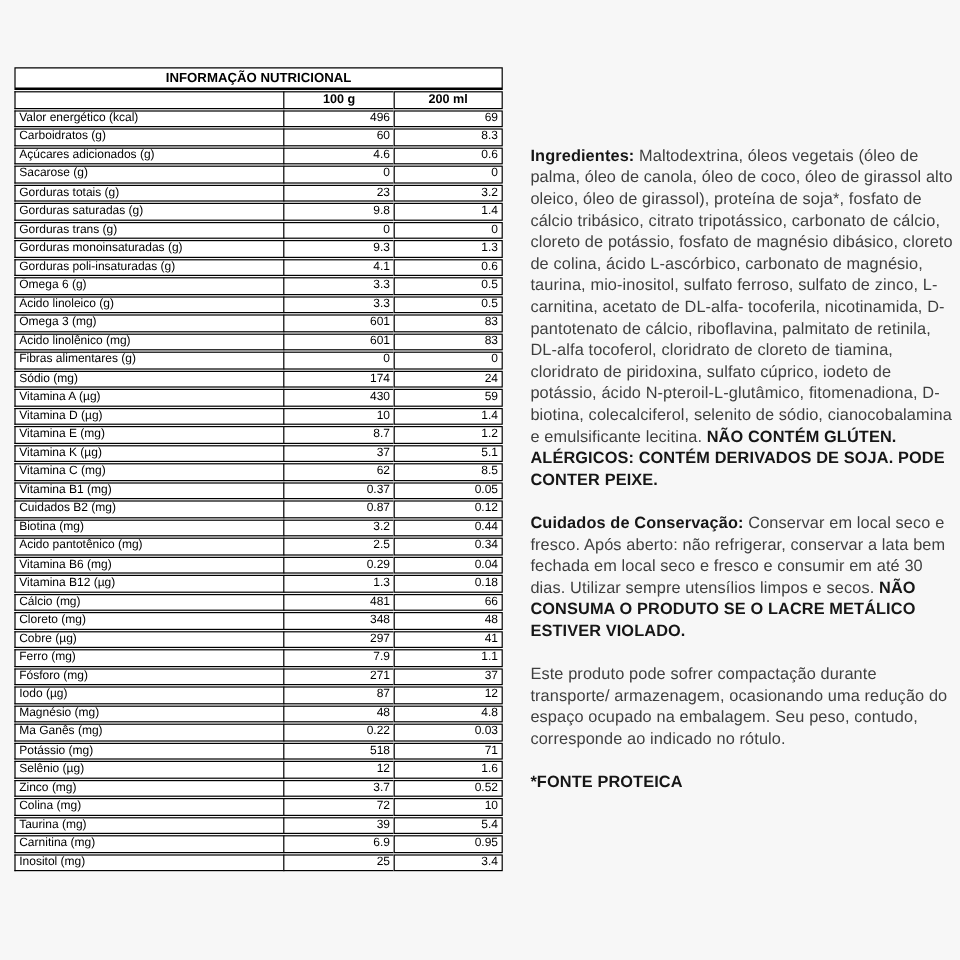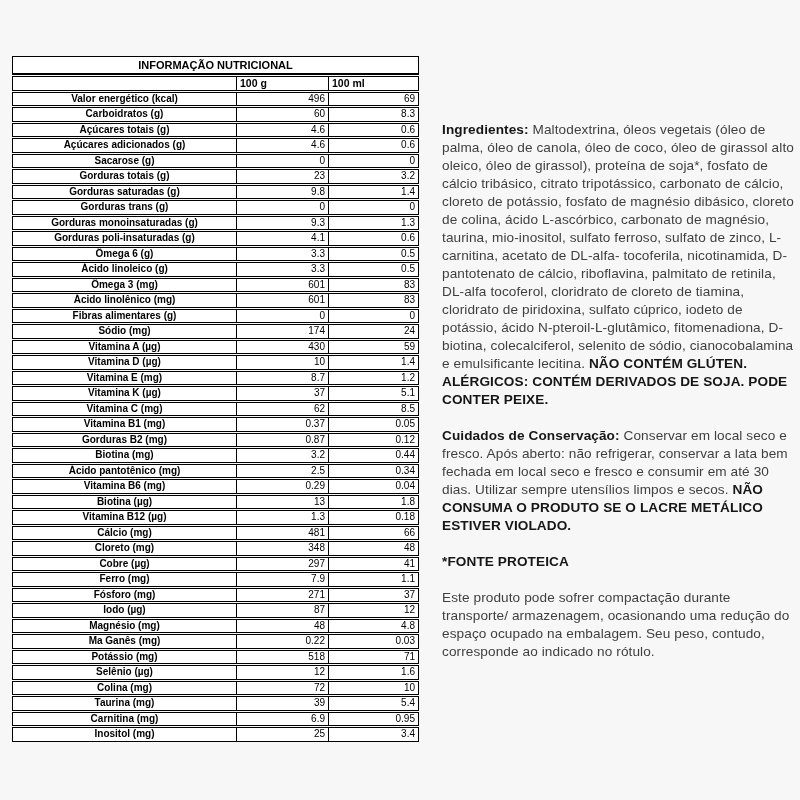--- a/index.html
+++ b/index.html
@@ -47,27 +47,27 @@
   .nutrition-table .title-cell {
     text-align: center;
     font-weight: bold;
     font-size: 11px;
     line-height: 12px;
     padding: 2px 3px;
     border: 1px solid #000;
     border-bottom-width: 2px;
   }
   .nutrition-table .col-head {
-    text-align: left;
+    text-align: center;
     font-weight: bold;
     font-size: 10.5px;
   }
   .nutrition-table .lbl {
-    font-weight: bold;
-    text-align: center;
+    font-weight: normal;
+    text-align: left;
   }
   .nutrition-table .val {
     text-align: right;
     font-weight: normal;
   }
 
   
   .info-panel {
     position: absolute;
     left: 442px;
@@ -95,41 +95,36 @@
       <col class="c-g">
       <col class="c-ml">
   </colgroup>
   <thead>
     <tr>
       <th class="title-cell" colspan="3">INFORMAÇÃO NUTRICIONAL</th>
     </tr>
     <tr>
       <th class="lbl"></th>
       <th class="col-head">100 g</th>
-      <th class="col-head">100 ml</th>
+      <th class="col-head">200 ml</th>
     </tr>
   </thead>
   <tbody id="table-body">
 
   <tr>
         <td class="lbl">Valor energético (kcal)</td>
         <td class="val">496</td>
         <td class="val">69</td>
       </tr>
       <tr>
         <td class="lbl">Carboidratos (g)</td>
         <td class="val">60</td>
         <td class="val">8.3</td>
       </tr>
       <tr>
-        <td class="lbl">Açúcares totais (g)</td>
-        <td class="val">4.6</td>
-        <td class="val">0.6</td>
-      </tr>
-      <tr>
         <td class="lbl">Açúcares adicionados (g)</td>
         <td class="val">4.6</td>
         <td class="val">0.6</td>
       </tr>
       <tr>
         <td class="lbl">Sacarose (g)</td>
         <td class="val">0</td>
         <td class="val">0</td>
       </tr>
       <tr>
@@ -211,45 +206,40 @@
         <td class="lbl">Vitamina C (mg)</td>
         <td class="val">62</td>
         <td class="val">8.5</td>
       </tr>
       <tr>
         <td class="lbl">Vitamina B1 (mg)</td>
         <td class="val">0.37</td>
         <td class="val">0.05</td>
       </tr>
       <tr>
-        <td class="lbl">Gorduras B2 (mg)</td>
+        <td class="lbl">Cuidados B2 (mg)</td>
         <td class="val">0.87</td>
         <td class="val">0.12</td>
       </tr>
       <tr>
         <td class="lbl">Biotina (mg)</td>
         <td class="val">3.2</td>
         <td class="val">0.44</td>
       </tr>
       <tr>
         <td class="lbl">Ácido pantotênico (mg)</td>
         <td class="val">2.5</td>
         <td class="val">0.34</td>
       </tr>
       <tr>
         <td class="lbl">Vitamina B6 (mg)</td>
         <td class="val">0.29</td>
         <td class="val">0.04</td>
       </tr>
       <tr>
-        <td class="lbl">Biotina (µg)</td>
-        <td class="val">13</td>
-        <td class="val">1.8</td>
-      </tr>
-      <tr>
         <td class="lbl">Vitamina B12 (µg)</td>
         <td class="val">1.3</td>
         <td class="val">0.18</td>
       </tr>
       <tr>
         <td class="lbl">Cálcio (mg)</td>
         <td class="val">481</td>
         <td class="val">66</td>
       </tr>
       <tr>
@@ -291,20 +281,25 @@
         <td class="lbl">Potássio (mg)</td>
         <td class="val">518</td>
         <td class="val">71</td>
       </tr>
       <tr>
         <td class="lbl">Selênio (µg)</td>
         <td class="val">12</td>
         <td class="val">1.6</td>
       </tr>
       <tr>
+        <td class="lbl">Zinco (mg)</td>
+        <td class="val">3.7</td>
+        <td class="val">0.52</td>
+      </tr>
+      <tr>
         <td class="lbl">Colina (mg)</td>
         <td class="val">72</td>
         <td class="val">10</td>
       </tr>
       <tr>
         <td class="lbl">Taurina (mg)</td>
         <td class="val">39</td>
         <td class="val">5.4</td>
       </tr>
       <tr>
@@ -317,15 +312,15 @@
         <td class="val">25</td>
         <td class="val">3.4</td>
       </tr>
     </tbody>
 </table>
 
 <div class="info-panel" id="info-panel">
 
 <p><span class="b">Ingredientes: </span><span>Maltodextrina, óleos vegetais (óleo de palma, óleo de canola, óleo de coco, óleo de girassol alto oleico, óleo de girassol), proteína de soja*, fosfato de cálcio tribásico, citrato tripotássico, carbonato de cálcio, cloreto de potássio, fosfato de magnésio dibásico, cloreto de colina, ácido L-ascórbico, carbonato de magnésio, taurina, mio-inositol, sulfato ferroso, sulfato de zinco, L-carnitina, acetato de DL-alfa- tocoferila, nicotinamida, D-pantotenato de cálcio, riboflavina, palmitato de retinila, DL-alfa tocoferol, cloridrato de cloreto de tiamina, cloridrato de piridoxina, sulfato cúprico, iodeto de potássio, ácido N-pteroil-L-glutâmico, fitomenadiona, D-biotina, colecalciferol, selenito de sódio, cianocobalamina e emulsificante lecitina. </span><span class="b">NÃO CONTÉM GLÚTEN. ALÉRGICOS: CONTÉM DERIVADOS DE SOJA. PODE CONTER PEIXE.</span></p>
     <p><span class="b">Cuidados de Conservação: </span><span>Conservar em local seco e fresco. Após aberto: não refrigerar, conservar a lata bem fechada em local seco e fresco e consumir em até 30 dias. Utilizar sempre utensílios limpos e secos. </span><span class="b">NÃO CONSUMA O PRODUTO SE O LACRE METÁLICO ESTIVER VIOLADO.</span></p>
+    <p><span>Este produto pode sofrer compactação durante transporte/ armazenagem, ocasionando uma redução do espaço ocupado na embalagem. Seu peso, contudo, corresponde ao indicado no rótulo.</span></p>
     <p><span class="b">*FONTE PROTEICA</span></p>
-    <p><span>Este produto pode sofrer compactação durante transporte/ armazenagem, ocasionando uma redução do espaço ocupado na embalagem. Seu peso, contudo, corresponde ao indicado no rótulo.</span></p>
   </div>
 
 </body></html>

